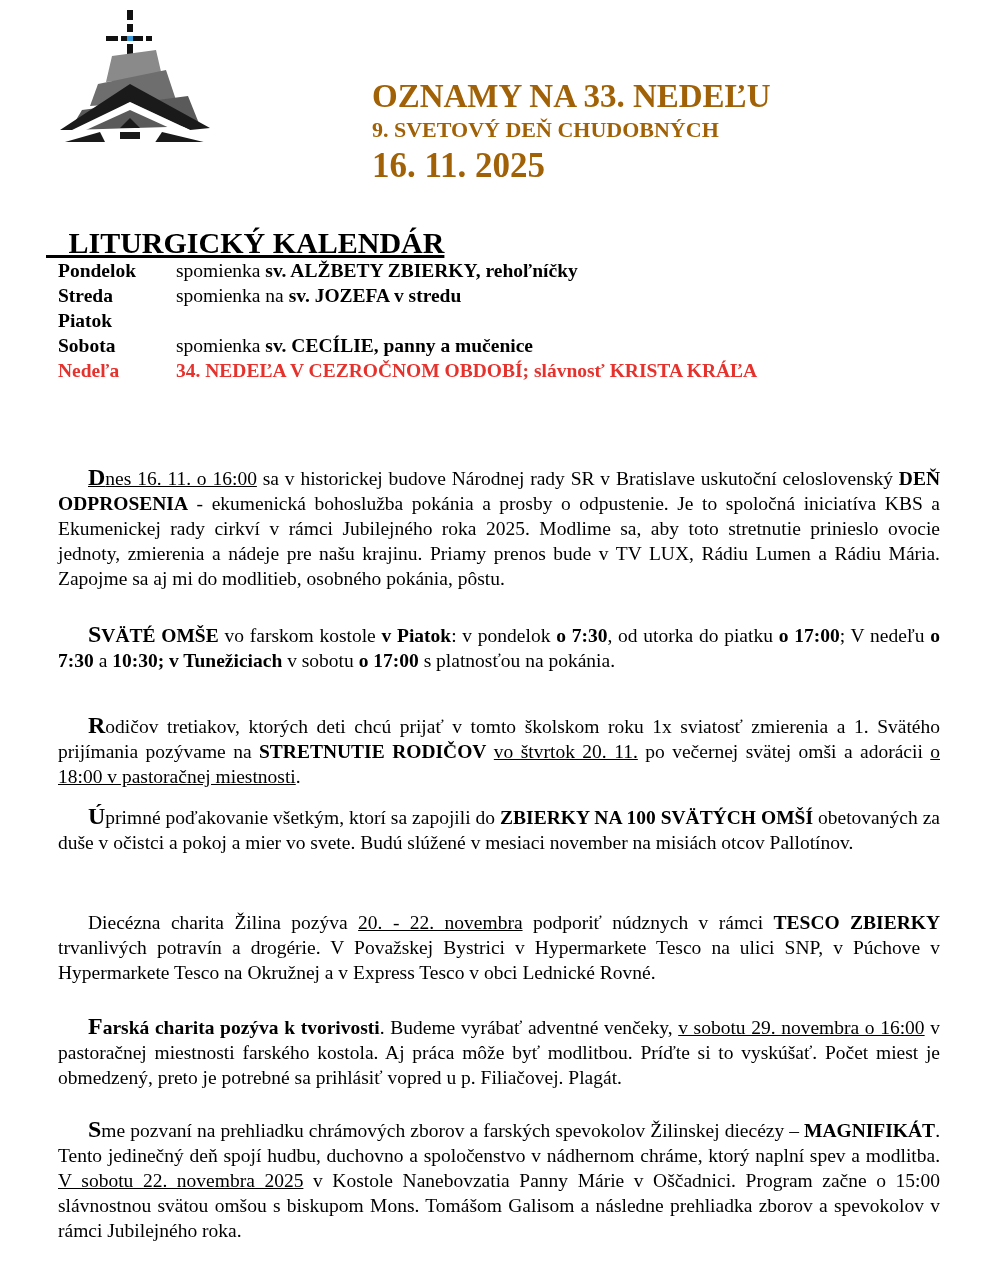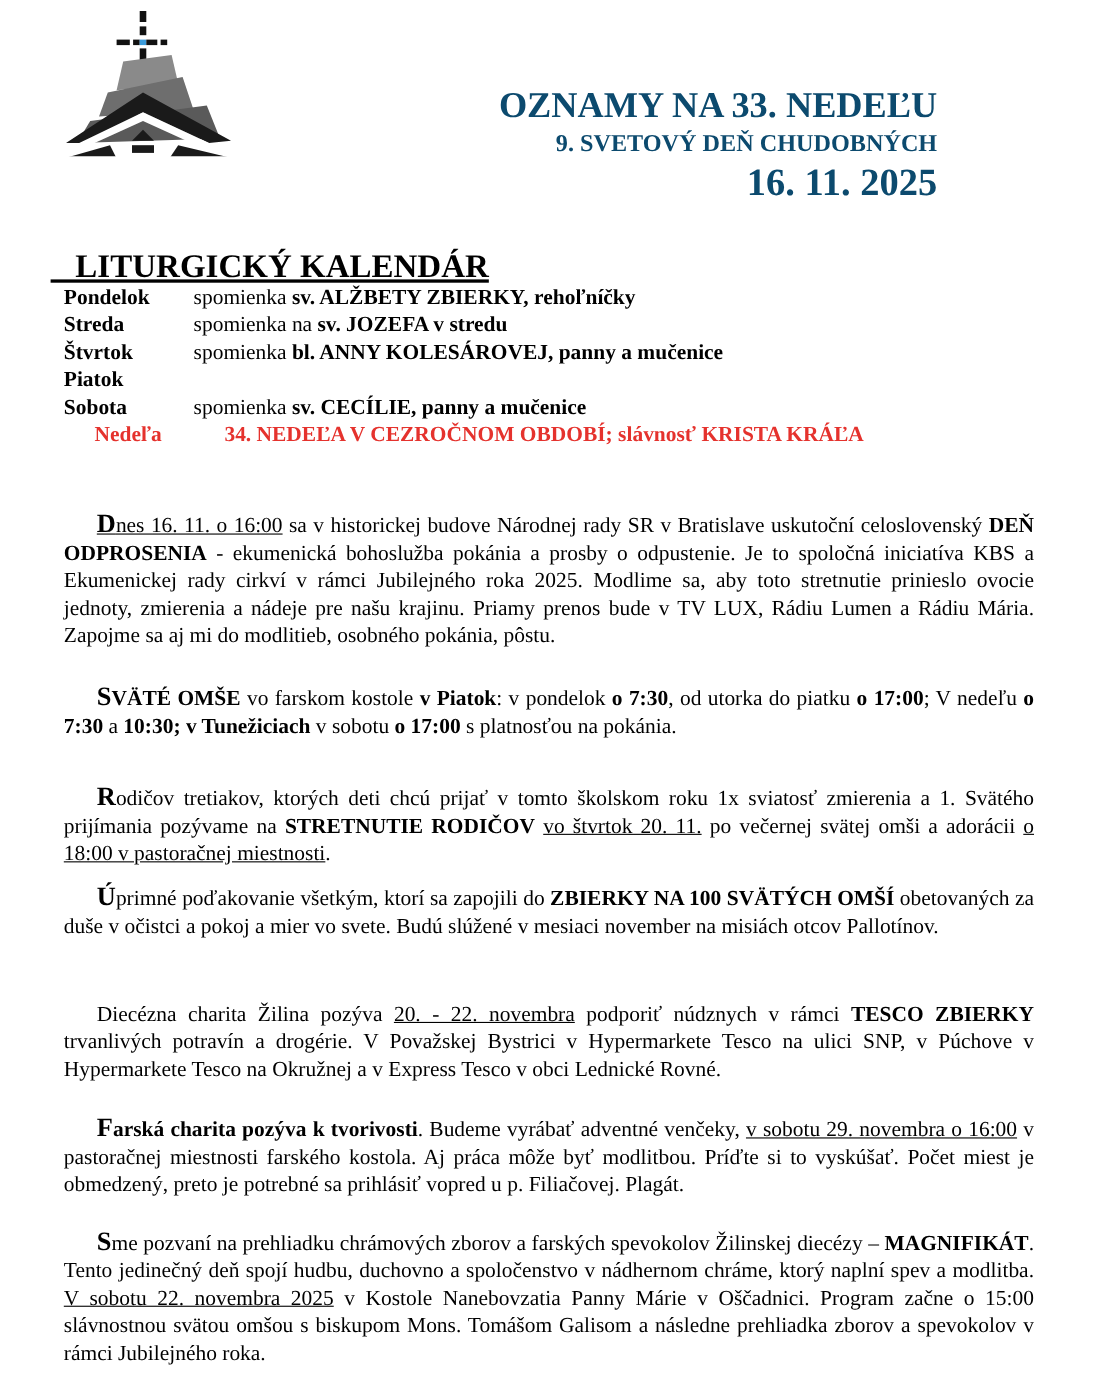--- a/index.html
+++ b/index.html
@@ -1,27 +1,27 @@
 <!DOCTYPE html>
 <html><head>
 <meta charset="utf-8">
 <style>
   html, body { margin:0; padding:0; background:#ffffff; }
   body { width:994px; height:1272px; position:relative; overflow:hidden;
          font-family:"Liberation Serif","DejaVu Serif",serif; color:#000; }
   .logo { position:absolute; left:44px; top:6px; width:182px; height:136px; }
-  .hdr { position:absolute; left:372px; width:480px; text-align:right; color:#0c4a6e; font-weight:bold; }
+  .hdr { position:absolute; left:372px; width:480px; text-align:left; color:#a16207; font-weight:bold; }
   .hdr1 { top:76px; font-size:33px; line-height:40px; }
   .hdr2 { top:116px; font-size:22px; line-height:28px; }
   .hdr3 { top:144px; font-size:35px; line-height:44px; }
   .cal-title { position:absolute; left:46px; top:228px; font-size:30px; font-weight:bold; text-decoration:underline; line-height:30px; white-space:pre; }
   .cal { position:absolute; left:58px; top:258px; font-size:19.5px; line-height:25px; }
   .cal-row { display:flex; }
   .cal-day { width:118px; font-weight:bold; }
-  .cal-row.red { color:#e5322d; font-weight:bold;margin-left:28px; }
+  .cal-row.red { color:#e5322d; font-weight:bold; }
   .p { position:absolute; left:58px; width:882px; font-size:19.5px; line-height:25px; text-align:justify; }
   .p .ind { display:inline-block; width:30px; }
   .cap { font-size:24px; font-weight:bold; }
   b { font-weight:bold; }
   u { text-decoration:underline; }
 </style>
 </head>
 <body>
 
 <svg class="logo" viewBox="0 0 182 136">
@@ -55,24 +55,20 @@
 <div class="cal">
   <div class="cal-row">
     <span class="cal-day">Pondelok</span>
     <span><span>spomienka </span><b>sv. ALŽBETY ZBIERKY, rehoľníčky</b></span>
   </div>
   <div class="cal-row">
     <span class="cal-day">Streda</span>
     <span><span>spomienka na </span><b>sv. JOZEFA v stredu</b></span>
   </div>
   <div class="cal-row">
-    <span class="cal-day">Štvrtok</span>
-    <span><span>spomienka </span><b>bl. ANNY KOLESÁROVEJ, panny a mučenice</b></span>
-  </div>
-  <div class="cal-row">
     <span class="cal-day">Piatok</span>
   </div>
   <div class="cal-row">
     <span class="cal-day">Sobota</span>
     <span><span>spomienka </span><b>sv. CECÍLIE, panny a mučenice</b></span>
   </div>
   <div class="cal-row red">
     <span class="cal-day">Nedeľa</span>
     <span><span></span><span>34. NEDEĽA V CEZROČNOM OBDOBÍ; slávnosť KRISTA KRÁĽA</span></span>
   </div>

